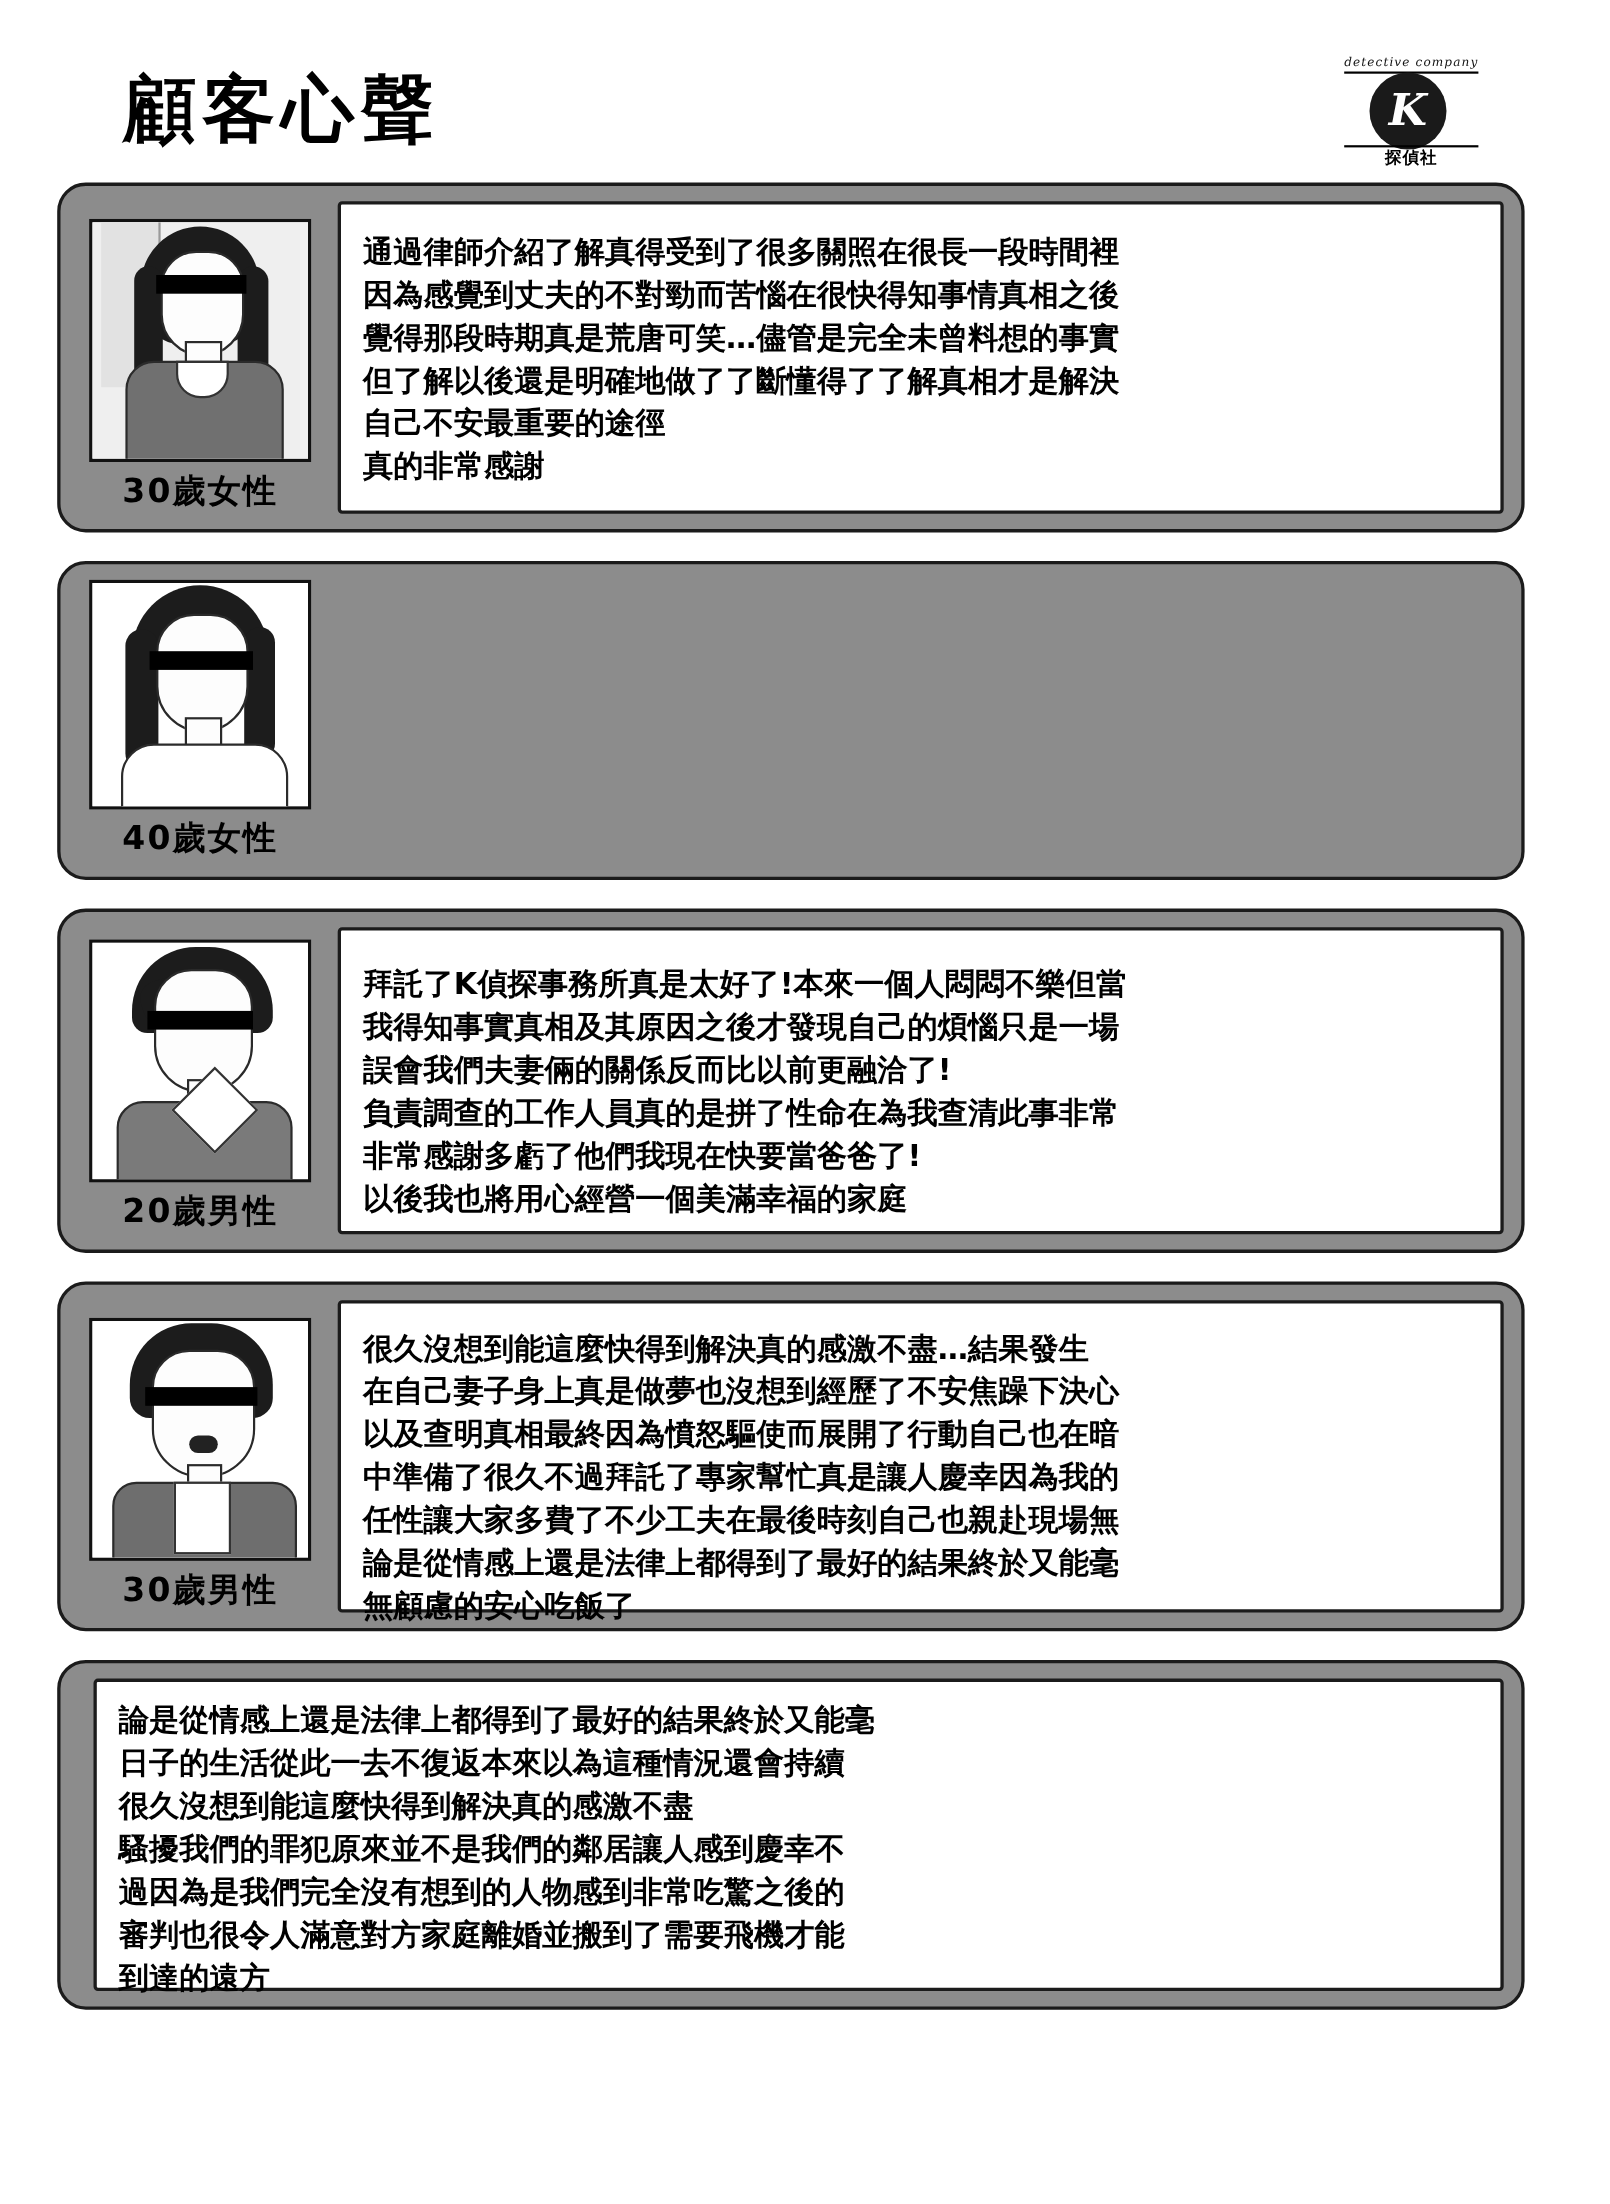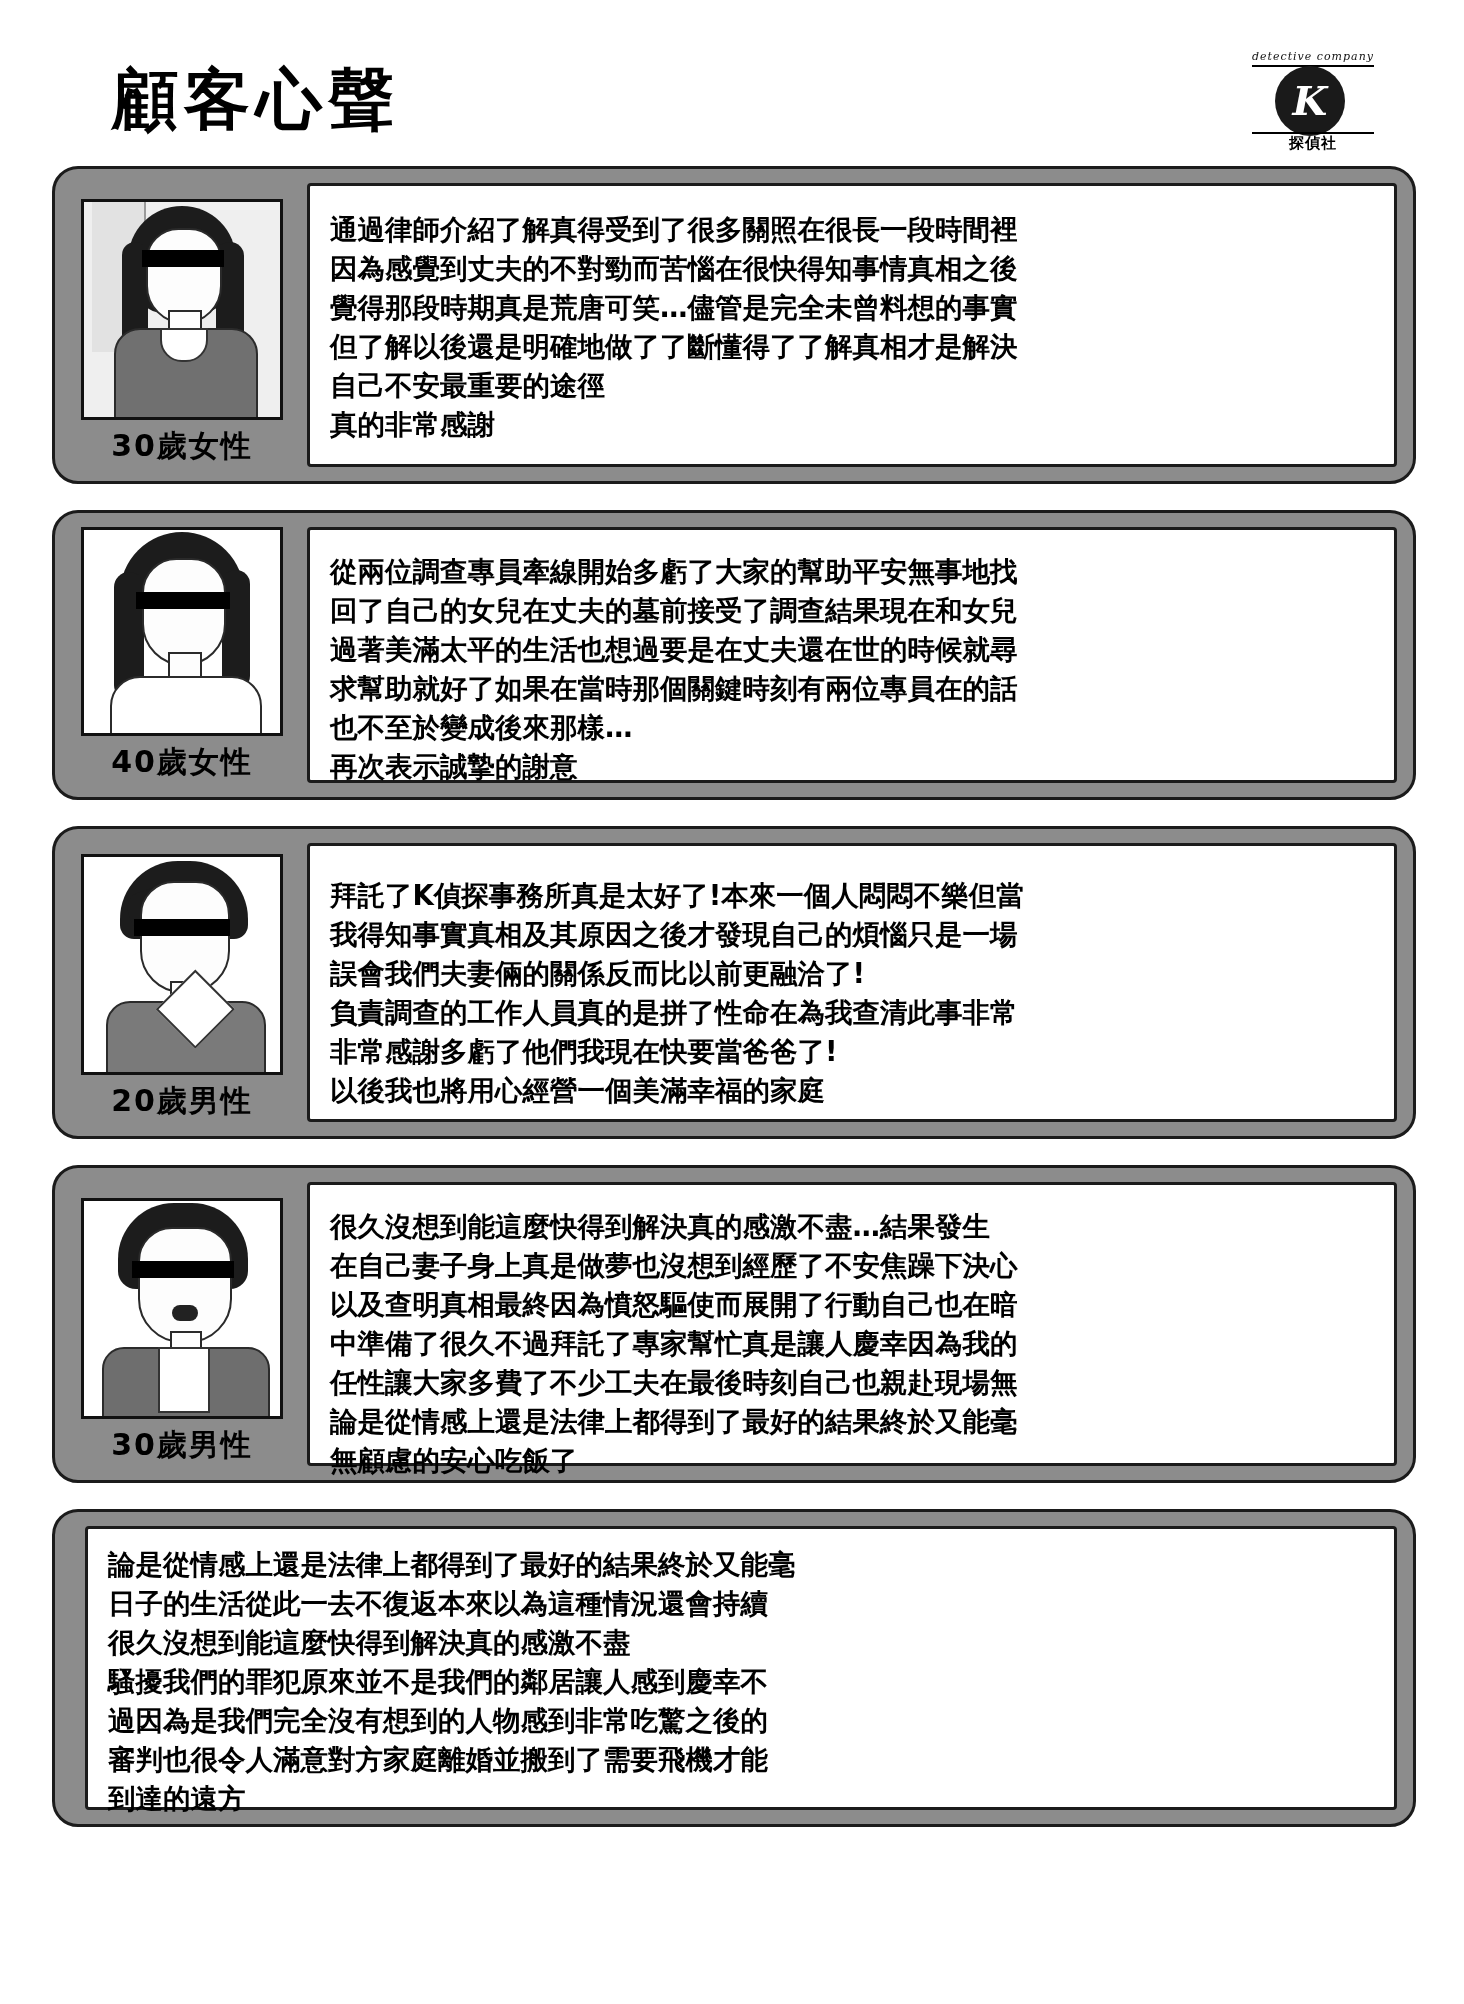--- a/index.html
+++ b/index.html
@@ -13,21 +13,21 @@
     font-family: "DejaVu Sans", "Liberation Sans", sans-serif;
     color: #000000;
     position: relative;
     overflow: hidden;
   }
   .page {
     position: relative;
     width: 1464px;
     height: 1764px;
     box-sizing: border-box;
-    padding: 48px 48px 0 52px;
+    padding: 48px 78px 0 52px;
   }
 
   
   .header {
     position: relative;
     height: 112px;
   }
   .page-title {
     position: absolute;
     left: 60px;
@@ -294,28 +294,20 @@
           <div class="hair hair2"></div>
           <div class="hair hairSL"></div>
           <div class="hair hairSR"></div>
           <div class="face face2"></div>
           <div class="neck2"></div>
           <div class="eyebar eyebar2"></div>
           <div class="body-shape shoulder"></div>
         </div>
         <div class="card-label">40歲女性</div>
       </div>
-      <div class="card-body">
-        <div class="card-text">從兩位調查專員牽線開始多虧了大家的幫助平安無事地找
-回了自己的女兒在丈夫的墓前接受了調查結果現在和女兒
-過著美滿太平的生活也想過要是在丈夫還在世的時候就尋
-求幫助就好了如果在當時那個關鍵時刻有兩位專員在的話
-也不至於變成後來那樣…
-再次表示誠摯的謝意</div>
-      </div>
     </div>
 
     <div class="card c3">
       <div class="card-left">
         <div class="portrait p3">
           <div class="p-bg"></div>
           <div class="hair hair3"></div>
           <div class="hair bang"></div>
           <div class="face face3"></div>
           <div class="neck3"></div>

